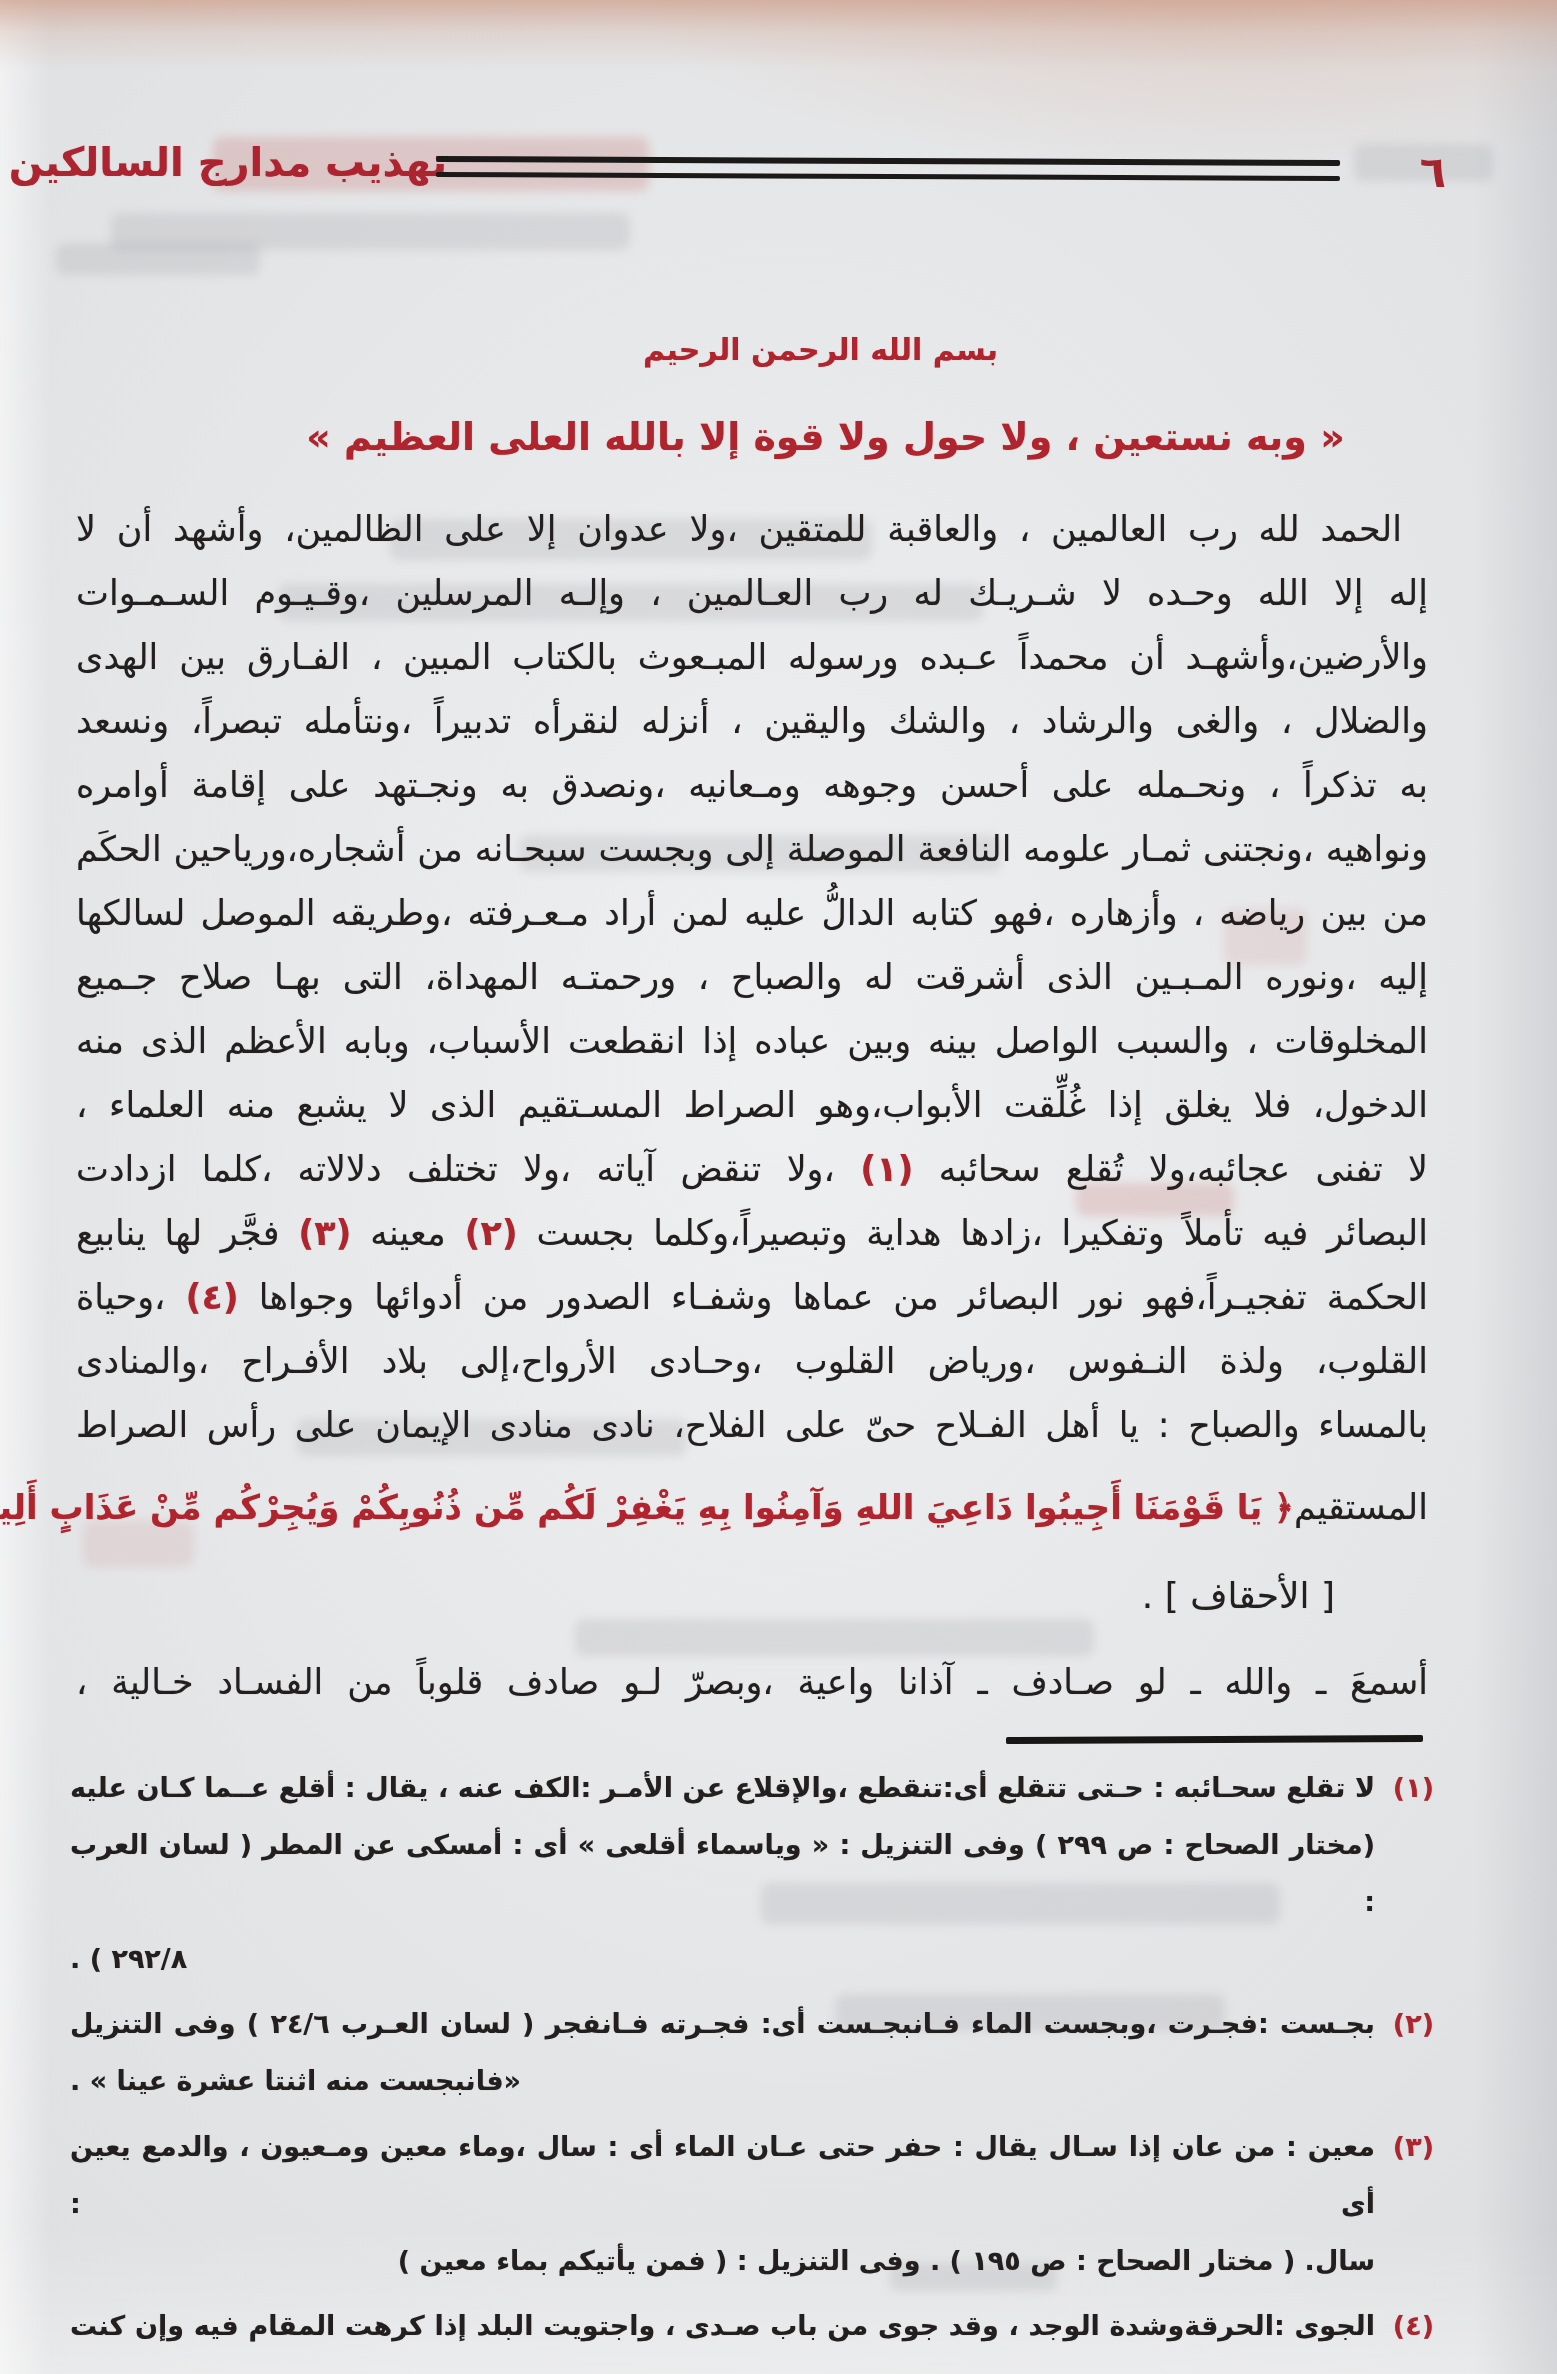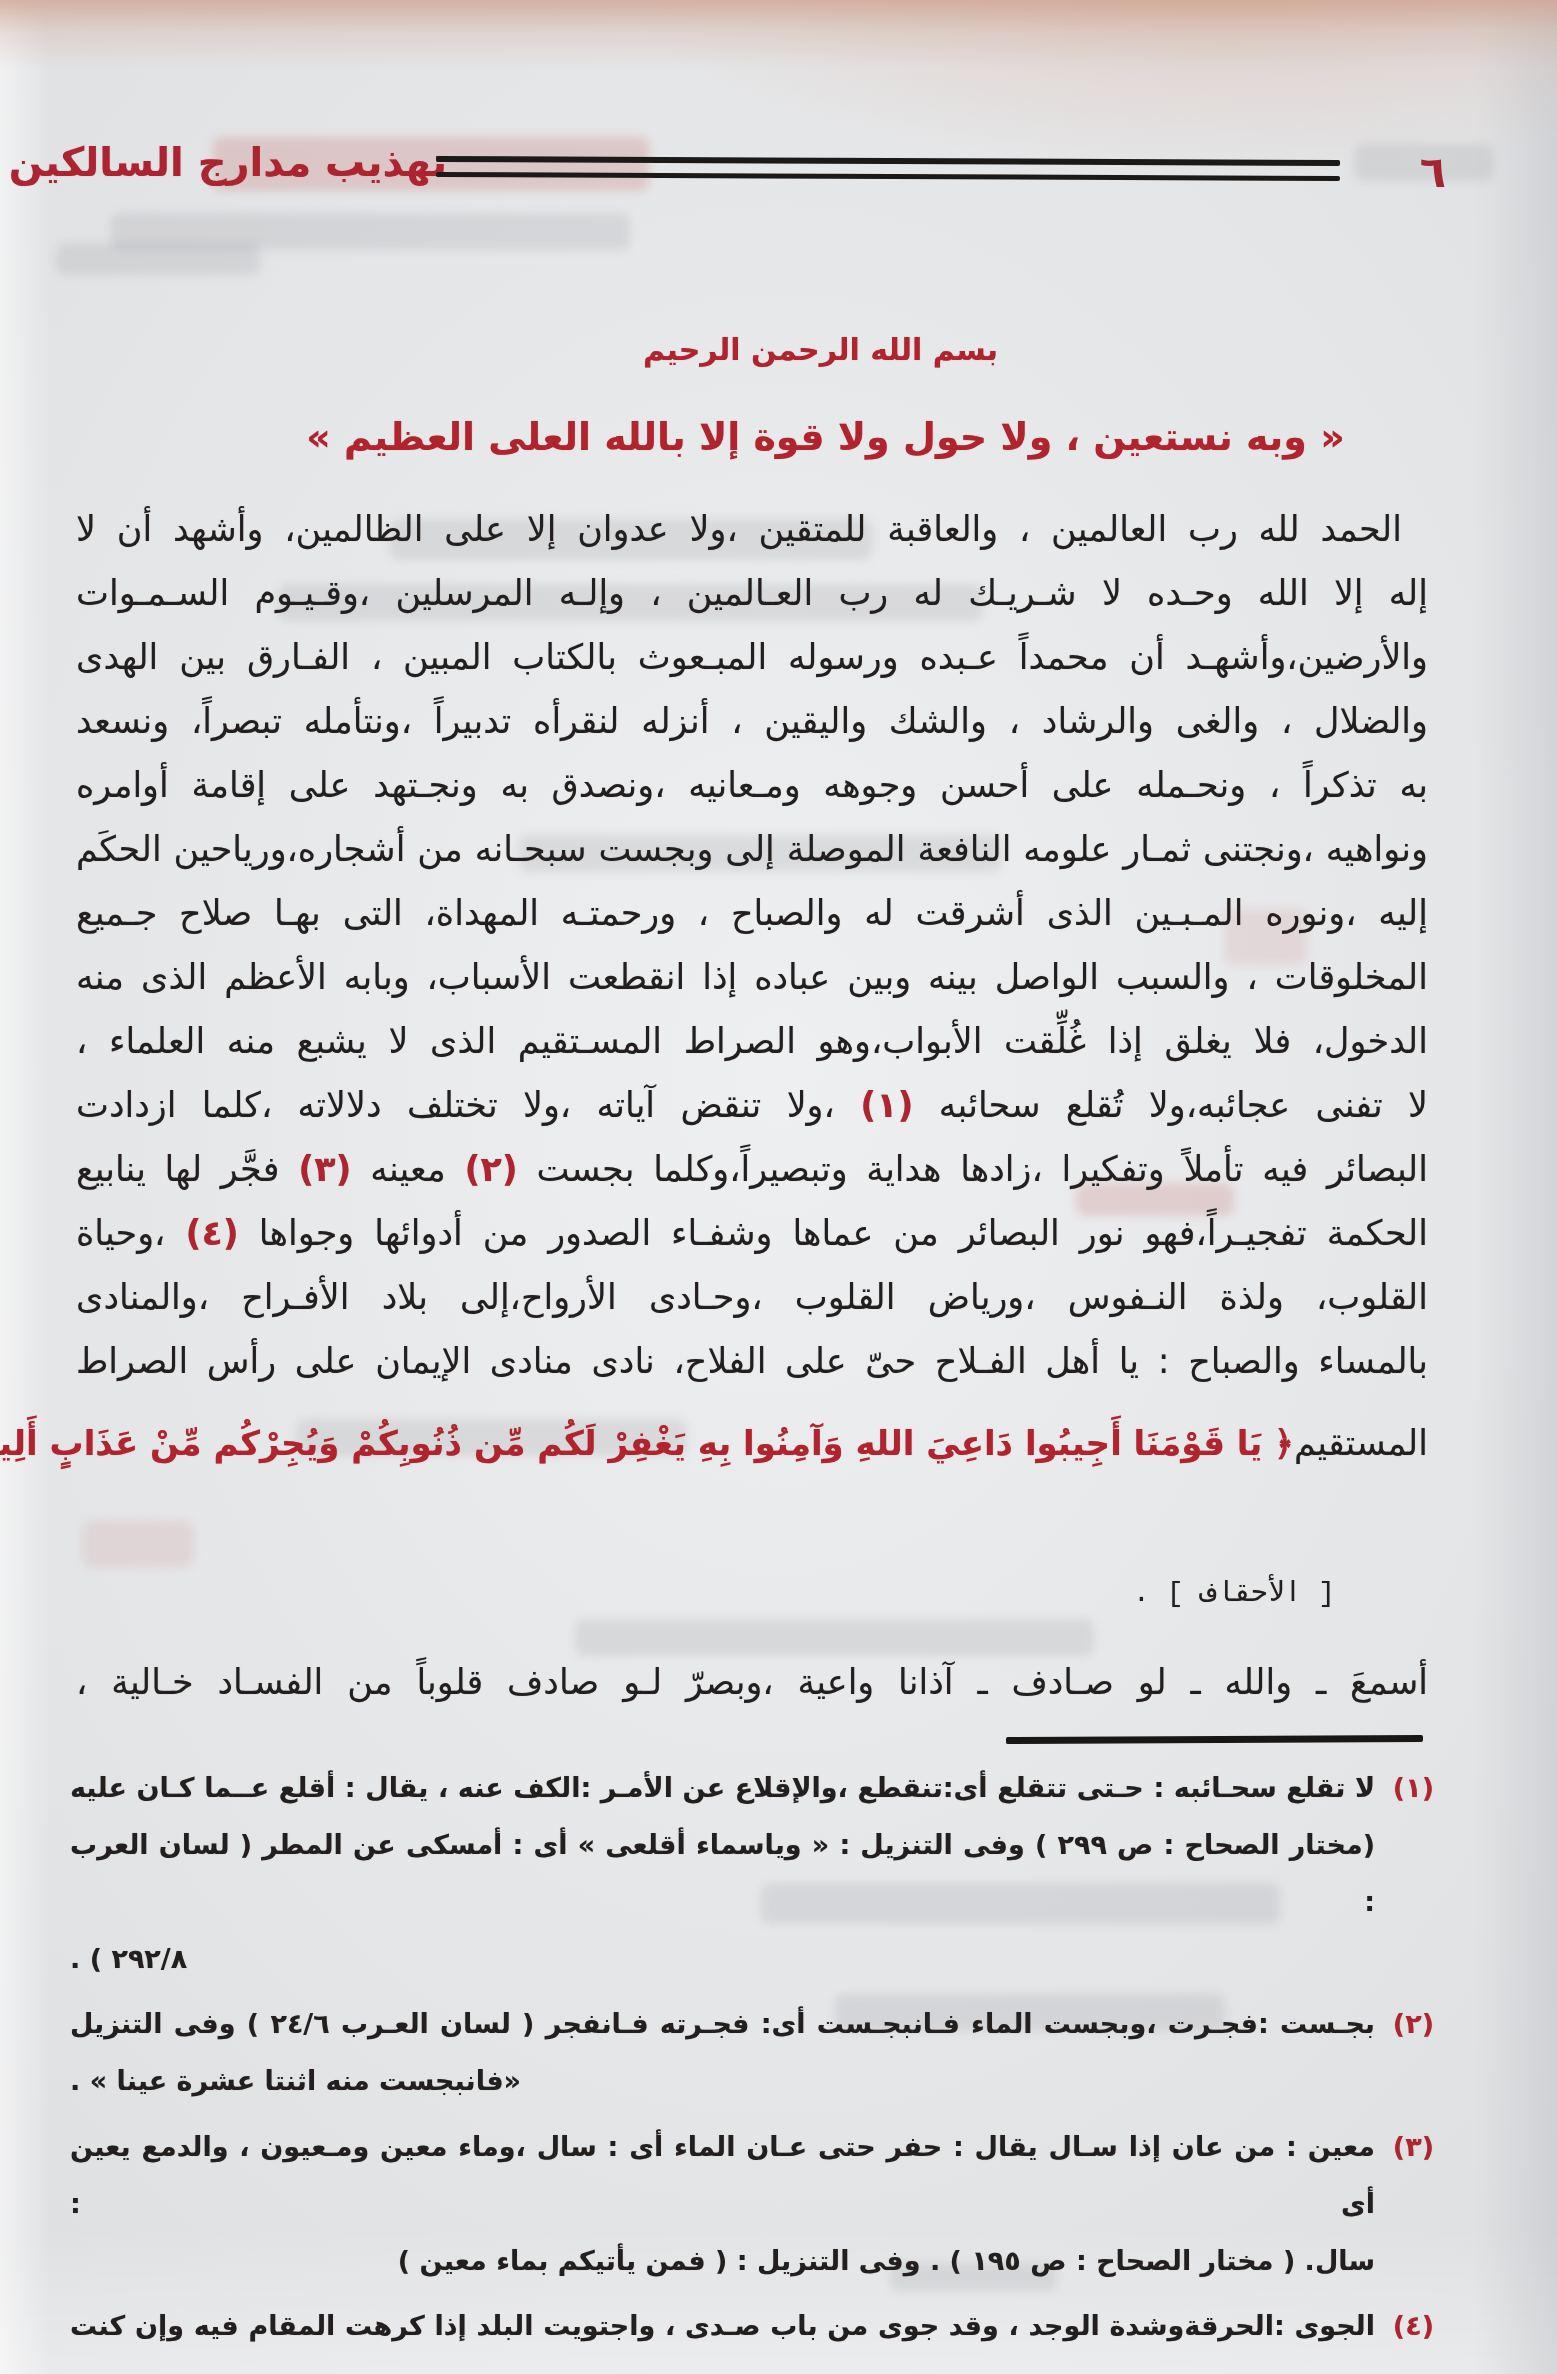--- a/index.html
+++ b/index.html
@@ -74,23 +74,22 @@
     height:64px;line-height:64px;
     text-align:justify;text-align-last:justify;-moz-text-align-last:justify;
     white-space:nowrap;overflow:visible;
   }
   .line.indent{padding-right:26px;}
   .line.has-verse{height:82px;line-height:82px;margin-top:9.3px;}
   .red{color:#b0242e;font-weight:bold;}
   .verse{color:#b0242e;font-weight:bold;font-size:34px;text-shadow:0 0 0.9px rgba(176,36,46,.45);}
   .attribution{
     position:absolute;right:222px;top:1575px;width:1260px;
-    font-size:28px;color:#221f1e;
+    font-size:36px;color:#221f1e;
     text-shadow:0 0 0.9px rgba(20,16,14,.35);
-    font-family:Liberation Mono, monospace;
   }
   .closing-line{
     position:absolute;right:129px;top:1653px;width:1352px;
     font-size:35px;line-height:58px;
     text-align:justify;text-align-last:justify;-moz-text-align-last:justify;
     color:#221f1e;text-shadow:0 0 0.9px rgba(20,16,14,.35);
   }
 
   
   .fn-sep{
@@ -146,20 +145,21 @@
   <div class="basmala1">بسم الله الرحمن الرحيم</div>
   <div class="basmala2">« وبه نستعين ، ولا حول ولا قوة إلا بالله العلى العظيم »</div>
 
   <div class="body-text">
       <div class="line indent"><span>الحمد لله رب العالمين ، والعاقبة للمتقين ،ولا عدوان إلا على الظالمين، وأشهد أن لا</span></div>
       <div class="line"><span>إله إلا الله وحـده لا شـريـك له رب العـالمين ، وإلـه المرسلين ،وقـيـوم السـمـوات</span></div>
       <div class="line"><span>والأرضين،وأشهـد أن محمداً عـبده ورسوله المبـعوث بالكتاب المبين ، الفـارق بين الهدى</span></div>
       <div class="line"><span>والضلال ، والغى والرشاد ، والشك واليقين ، أنزله لنقرأه تدبيراً ،ونتأمله تبصراً، ونسعد</span></div>
       <div class="line"><span>به تذكراً ، ونحـمله على أحسن وجوهه ومـعانيه ،ونصدق به ونجـتهد على إقامة أوامره</span></div>
       <div class="line"><span>ونواهيه ،ونجتنى ثمـار علومه النافعة الموصلة إلى وبجست سبحـانه من أشجاره،ورياحين الحكَم</span></div>
+      <div class="line"><span>من بين رياضه ، وأزهاره ،فهو كتابه الدالُّ عليه لمن أراد مـعـرفته ،وطريقه الموصل لسالكها</span></div>
       <div class="line"><span>إليه ،ونوره المـبـين الذى أشرقت له والصباح ، ورحمتـه المهداة، التى بهـا صلاح جـميع</span></div>
       <div class="line"><span>المخلوقات ، والسبب الواصل بينه وبين عباده إذا انقطعت الأسباب، وبابه الأعظم الذى منه</span></div>
       <div class="line"><span>الدخول، فلا يغلق إذا غُلِّقت الأبواب،وهو الصراط المسـتقيم الذى لا يشبع منه العلماء ،</span></div>
       <div class="line"><span>لا تفنى عجائبه،ولا تُقلع سحائبه </span><span class="red">(١)</span><span> ،ولا تنقض آياته ،ولا تختلف دلالاته ،كلما ازدادت</span></div>
       <div class="line"><span>البصائر فيه تأملاً وتفكيرا ،زادها هداية وتبصيراً،وكلما بجست </span><span class="red">(٢)</span><span> معينه </span><span class="red">(٣)</span><span> فجَّر لها ينابيع</span></div>
       <div class="line"><span>الحكمة تفجيـراً،فهو نور البصائر من عماها وشفـاء الصدور من أدوائها وجواها </span><span class="red">(٤)</span><span> ،وحياة</span></div>
       <div class="line"><span>القلوب، ولذة النـفوس ،ورياض القلوب ،وحـادى الأرواح،إلى بلاد الأفـراح ،والمنادى</span></div>
       <div class="line"><span>بالمساء والصباح : يا أهل الفـلاح حىّ على الفلاح، نادى منادى الإيمان على رأس الصراط</span></div>
       <div class="line has-verse"><span>المستقيم</span><span class="verse">﴿ يَا قَوْمَنَا أَجِيبُوا دَاعِيَ اللهِ وَآمِنُوا بِهِ يَغْفِرْ لَكُم مِّن ذُنُوبِكُمْ وَيُجِرْكُم مِّنْ عَذَابٍ أَلِيمٍ (٣١) ﴾</span></div>
     </div>

